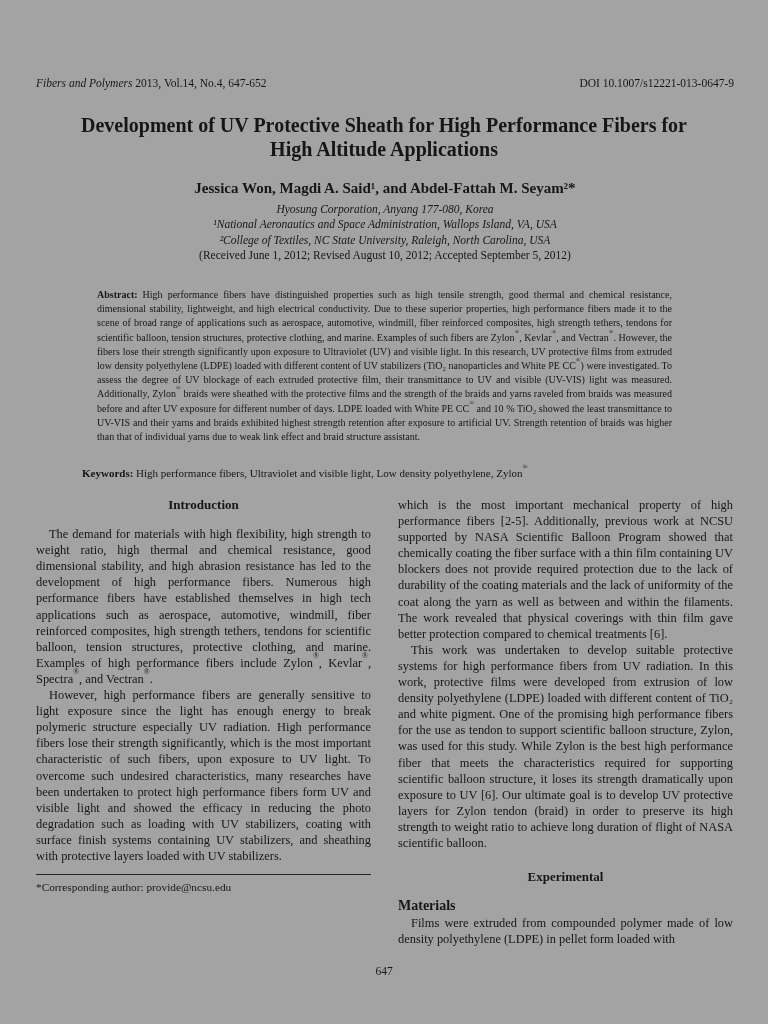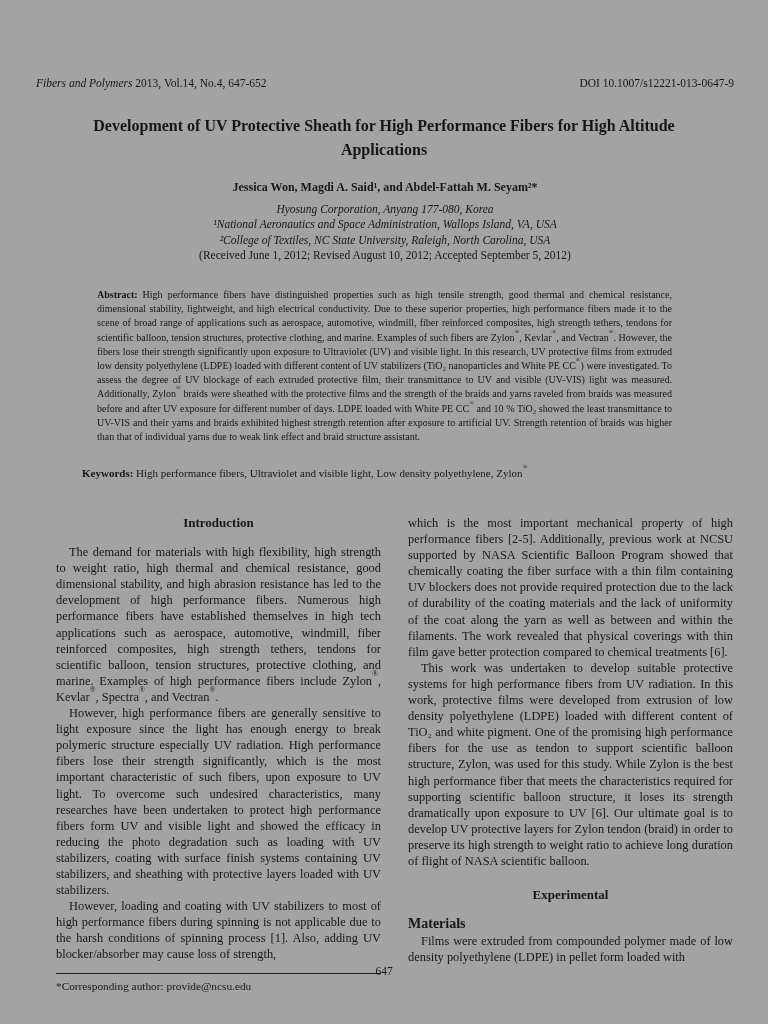--- a/index.html
+++ b/index.html
@@ -15,45 +15,45 @@
   .running-head{
     position:absolute;top:76px;left:36px;right:34px;
     display:flex;justify-content:space-between;
     font-size:11.5px;line-height:14px;
   }
   .italic{font-style:italic;}
   .b{font-weight:bold;}
   .title{
     position:absolute;top:114px;left:64px;right:64px;
     margin:0;
-    font-size:16px;line-height:23.5px;font-weight:bold;
+    font-size:20px;line-height:23.5px;font-weight:bold;
     text-align:center;
   }
   .authors{
     position:absolute;top:180px;left:36px;right:34px;
-    font-size:12px;font-weight:bold;text-align:center;
+    font-size:15px;font-weight:bold;text-align:center;
   }
   .affil-block{
     position:absolute;top:202px;left:36px;right:34px;
     text-align:center;font-size:11.5px;line-height:15.4px;
   }
   .abstract{
     position:absolute;top:288px;left:97px;right:96px;
     font-size:10px;line-height:14.2px;
     text-align:justify;
   }
   .keywords{
     position:absolute;top:466px;left:82px;right:96px;
     font-size:11px;line-height:14.2px;
     text-align:left;
   }
   .columns{
-    position:absolute;top:515px;left:36px;right:35px;
+    position:absolute;top:497px;left:36px;right:35px;
     display:flex;gap:27px;
-    font-size:12.4px;line-height:16.1px;margin-left:20px;
+    font-size:12.4px;line-height:16.1px;
   }
   .col{width:339px;text-align:justify;}
   .sec-heading{
     margin:0 0 13px 0;
     font-size:13px;font-weight:bold;text-align:center;
   }
   .sec-heading.mt{margin-top:18px;}
   .sub-heading{
     margin:4px 0 1px 0;
     font-size:14px;font-weight:bold;text-align:left;
@@ -92,21 +92,20 @@
   <div class="abstract"><span class="b">Abstract:</span><span> High performance fibers have distinguished properties such as high tensile strength, good thermal and chemical resistance, dimensional stability, lightweight, and high electrical conductivity. Due to these superior properties, high performance fibers made it to the scene of broad range of applications such as aerospace, automotive, windmill, fiber reinforced composites, high strength tethers, tendons for scientific balloon, tension structures, protective clothing, and marine. Examples of such fibers are Zylon<sup class="reg">®</sup>, Kevlar<sup class="reg">®</sup>, and Vectran<sup class="reg">®</sup>. However, the fibers lose their strength significantly upon exposure to Ultraviolet (UV) and visible light. In this research, UV protective films from extruded low density polyethylene (LDPE) loaded with different content of UV stabilizers (TiO₂ nanoparticles and White PE CC<sup class="reg">®</sup>) were investigated. To assess the degree of UV blockage of each extruded protective film, their transmittance to UV and visible (UV-VIS) light was measured. Additionally, Zylon<sup class="reg">®</sup> braids were sheathed with the protective films and the strength of the braids and yarns raveled from braids was measured before and after UV exposure for different number of days. LDPE loaded with White PE CC<sup class="reg">®</sup> and 10 % TiO₂ showed the least transmittance to UV-VIS and their yarns and braids exhibited highest strength retention after exposure to artificial UV. Strength retention of braids was higher than that of individual yarns due to weak link effect and braid structure assistant.</span></div>
 
   <div class="keywords"><span class="b">Keywords:</span><span> High performance fibers, Ultraviolet and visible light, Low density polyethylene, Zylon<sup class="reg">®</sup></span></div>
 
   <div class="columns">
 
     <div class="col">
       <h2 class="sec-heading">Introduction</h2>
       <p class="indent">The demand for materials with high flexibility, high strength to weight ratio, high thermal and chemical resistance, good dimensional stability, and high abrasion resistance has led to the development of high performance fibers. Numerous high performance fibers have established themselves in high tech applications such as aerospace, automotive, windmill, fiber reinforced composites, high strength tethers, tendons for scientific balloon, tension structures, protective clothing, and marine. Examples of high performance fibers include Zylon<sup class="reg">®</sup>, Kevlar<sup class="reg">®</sup>, Spectra<sup class="reg">®</sup>, and Vectran<sup class="reg">®</sup>.</p>
       <p class="indent">However, high performance fibers are generally sensitive to light exposure since the light has enough energy to break polymeric structure especially UV radiation. High performance fibers lose their strength significantly, which is the most important characteristic of such fibers, upon exposure to UV light. To overcome such undesired characteristics, many researches have been undertaken to protect high performance fibers form UV and visible light and showed the efficacy in reducing the photo degradation such as loading with UV stabilizers, coating with surface finish systems containing UV stabilizers, and sheathing with protective layers loaded with UV stabilizers.</p>
-      <p class="indent">However, loading and coating with UV stabilizers to most of high performance fibers during spinning is not applicable due to the harsh conditions of spinning process [1]. Also, adding UV blocker/absorber may cause loss of strength,</p>
       <div class="footnote">
         <div class="rule"></div>
         <span>*Corresponding author: provide@ncsu.edu</span>
       </div>
     </div>
 
     <div class="col">
       <p>which is the most important mechanical property of high performance fibers [2-5]. Additionally, previous work at NCSU supported by NASA Scientific Balloon Program showed that chemically coating the fiber surface with a thin film containing UV blockers does not provide required protection due to the lack of durability of the coating materials and the lack of uniformity of the coat along the yarn as well as between and within the filaments. The work revealed that physical coverings with thin film gave better protection compared to chemical treatments [6].</p>
       <p class="indent">This work was undertaken to develop suitable protective systems for high performance fibers from UV radiation. In this work, protective films were developed from extrusion of low density polyethylene (LDPE) loaded with different content of TiO₂ and white pigment. One of the promising high performance fibers for the use as tendon to support scientific balloon structure, Zylon, was used for this study. While Zylon is the best high performance fiber that meets the characteristics required for supporting scientific balloon structure, it loses its strength dramatically upon exposure to UV [6]. Our ultimate goal is to develop UV protective layers for Zylon tendon (braid) in order to preserve its high strength to weight ratio to achieve long duration of flight of NASA scientific balloon.</p>
       <h2 class="sec-heading mt">Experimental</h2>

